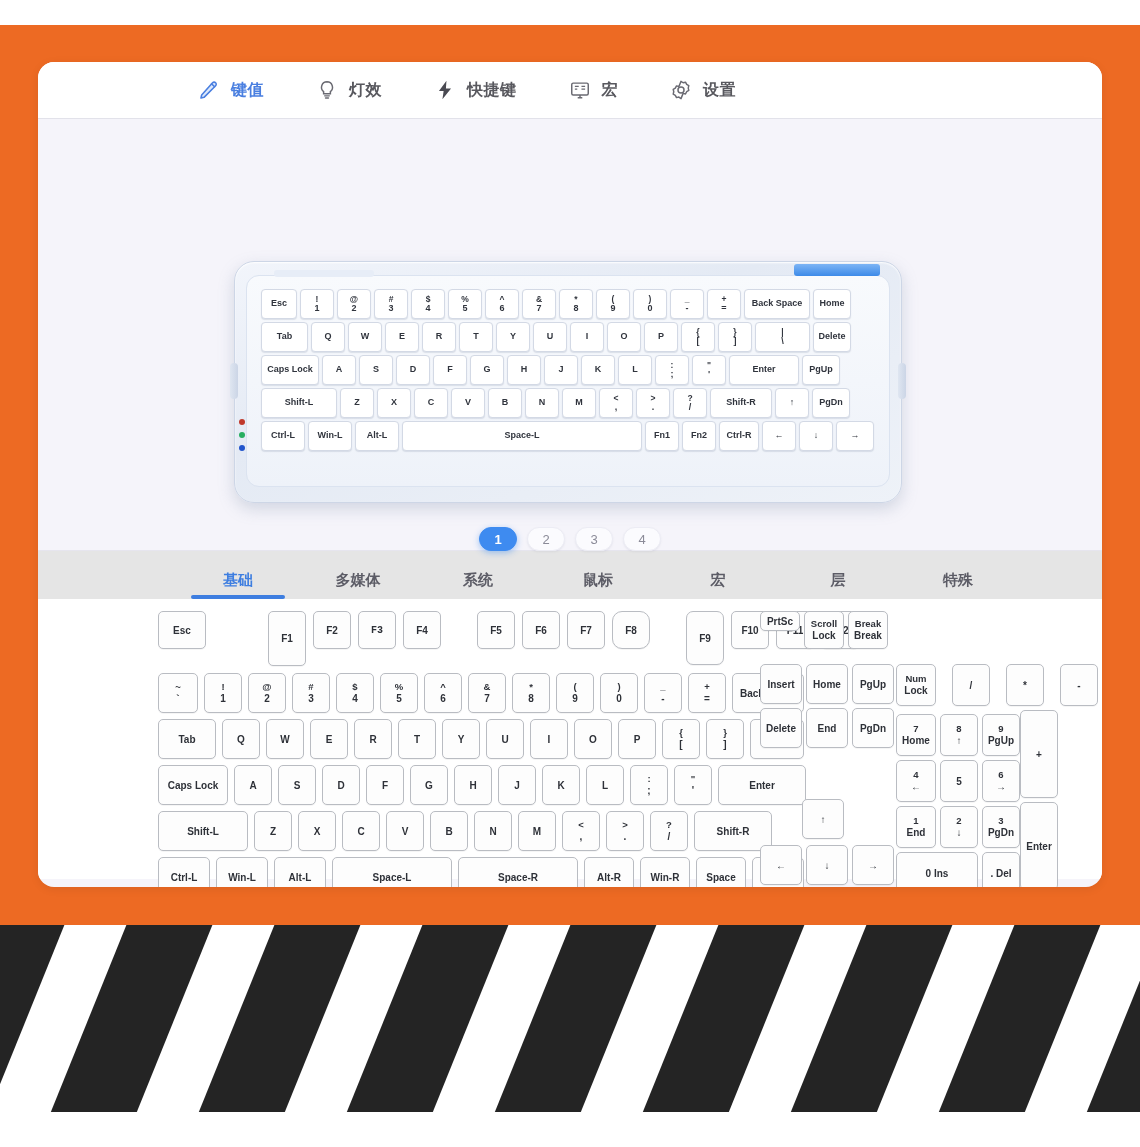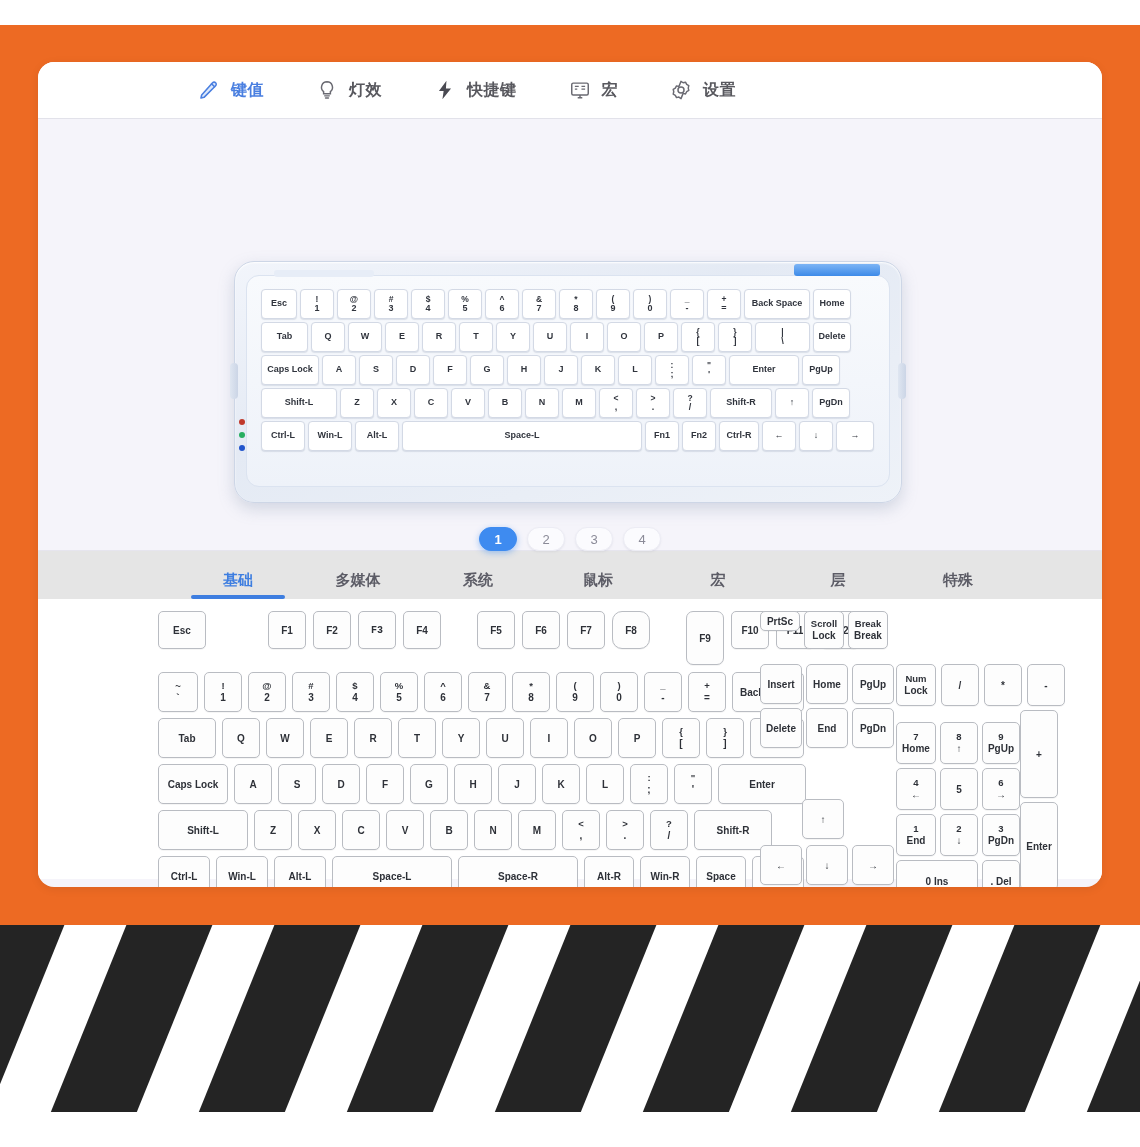--- a/index.html
+++ b/index.html
@@ -539,21 +539,21 @@
       <div class="cat-tab">特殊</div>
     </div>
 
   <div id="picker">
       <div class="kgrid" style="left: 120px; top: 12px;">
         <div class="krow" style="gap: 7px; margin-bottom: 7px;">
           <div class="k" style="width: 48px; height: 38px;">
             <span>Esc</span>
           </div>
           <div class="k spacer" style="width: 48px; height: 38px;"></div>
-          <div class="k" style="width: 38px; height: 38px;">
+          <div class="k" style="width: 38px; height: 55px;">
             <span>F1</span>
           </div>
           <div class="k" style="width: 38px; height: 38px;">
             <span>F2</span>
           </div>
           <div class="k" style="width: 38px; height: 38px; font-family: Liberation Mono, monospace;">
             <span>F3</span>
           </div>
           <div class="k" style="width: 38px; height: 38px;">
             <span>F4</span>
@@ -836,21 +836,21 @@
           </div>
           <div class="k" style="width: 42px; height: 40px;">
             <span>End</span>
           </div>
           <div class="k" style="width: 42px; height: 40px;">
             <span>PgDn</span>
           </div>
         </div>
       </div>
       <div class="kgrid" style="left: 858px; top: 65px;">
-        <div class="krow" style="gap: 5px; margin-bottom: 16px;">
+        <div class="krow" style="gap: 16px; margin-bottom: 8px;">
           <div class="k" style="width: 40px; height: 42px;">
             <span class="sub">Num</span>
             <span>Lock</span>
           </div>
           <div class="k" style="width: 38px; height: 42px;">
             <span>/</span>
           </div>
           <div class="k" style="width: 38px; height: 42px;">
             <span>*</span>
           </div>

